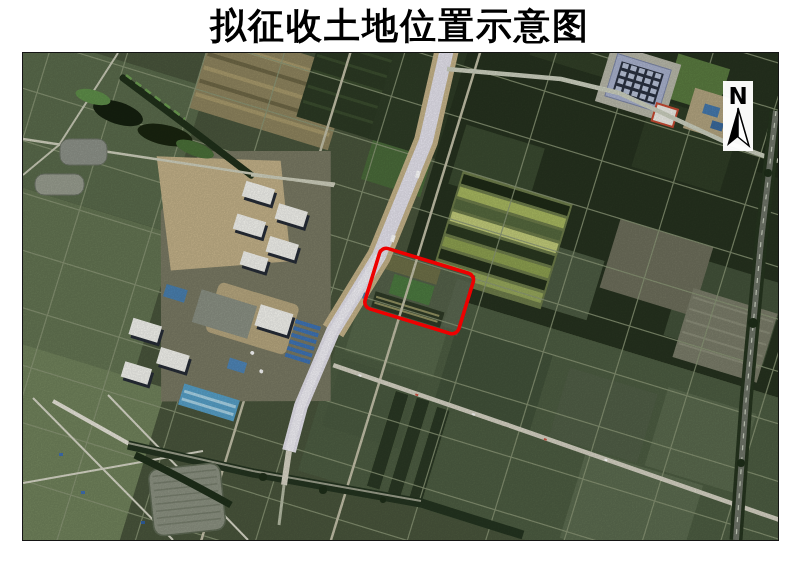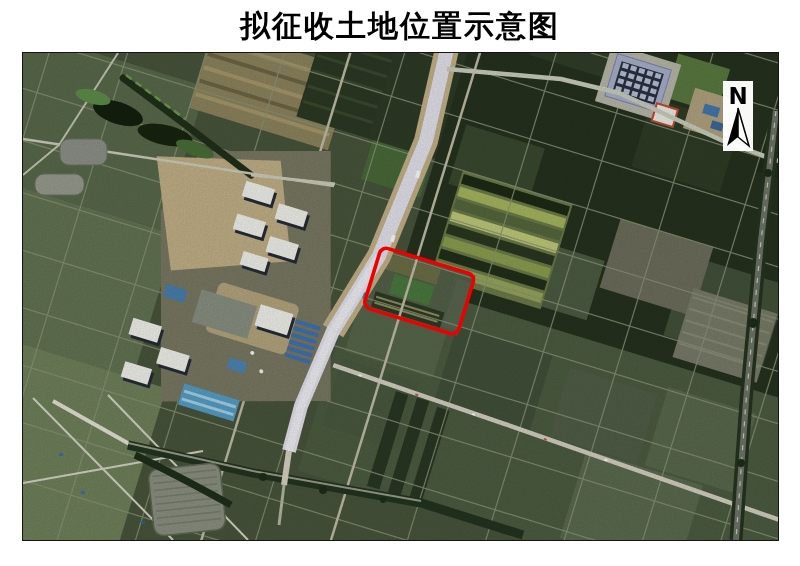--- a/index.html
+++ b/index.html
@@ -1,20 +1,20 @@
 <!DOCTYPE html>
 <html><head>
 <meta charset="utf-8">
 <style>
   html,body{margin:0;padding:0;background:#ffffff;}
   body{width:800px;height:566px;position:relative;font-family:"DejaVu Sans","Liberation Sans",sans-serif;overflow:hidden;}
   .stage{position:absolute;inset:0;background:#ffffff;}
   h1.map-title{
     position:absolute;top:6px;left:0;width:800px;margin:0;
-    text-align:center;font-size:30px;font-weight:700;color:#000000;
+    text-align:center;font-size:36px;font-weight:700;color:#000000;
     letter-spacing:2px;line-height:40px;
   }
   .map-frame{
     position:absolute;left:22px;top:52px;width:755px;height:487px;
     border:1px solid #151515;background:#46523a;
   }
   .map-frame svg{display:block;width:755px;height:487px;}
 </style>
 </head>
 <body>

